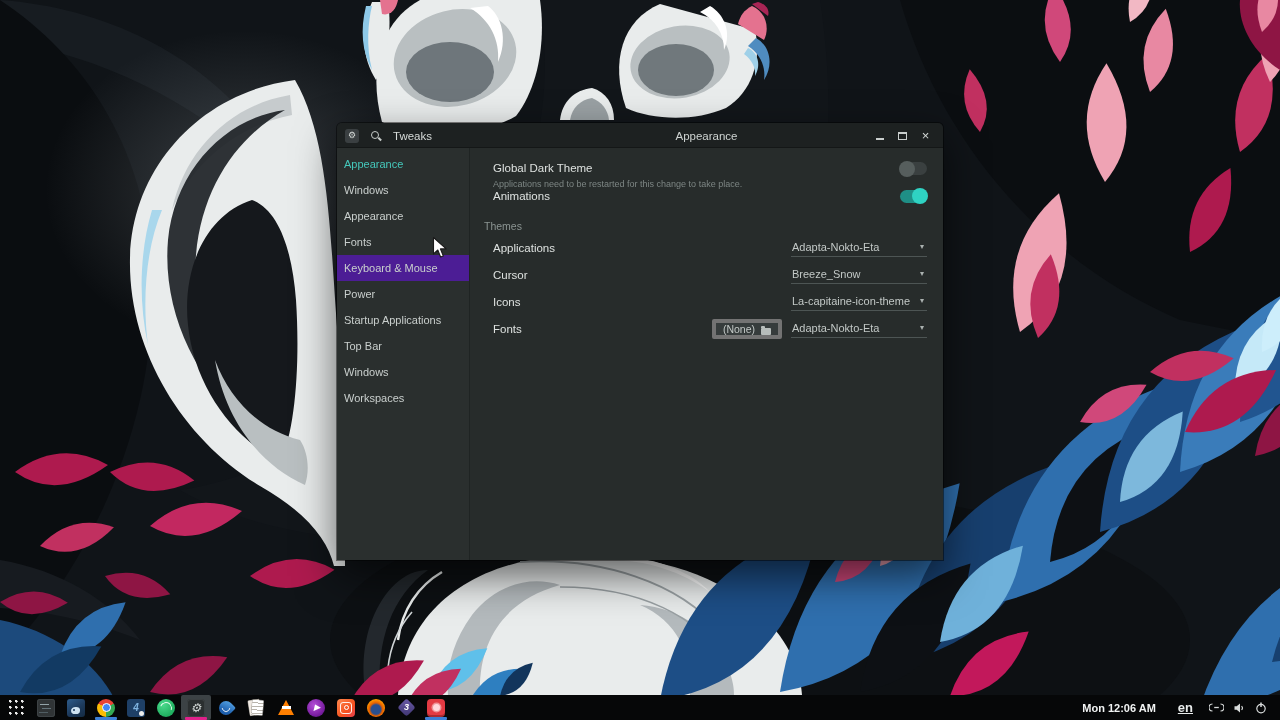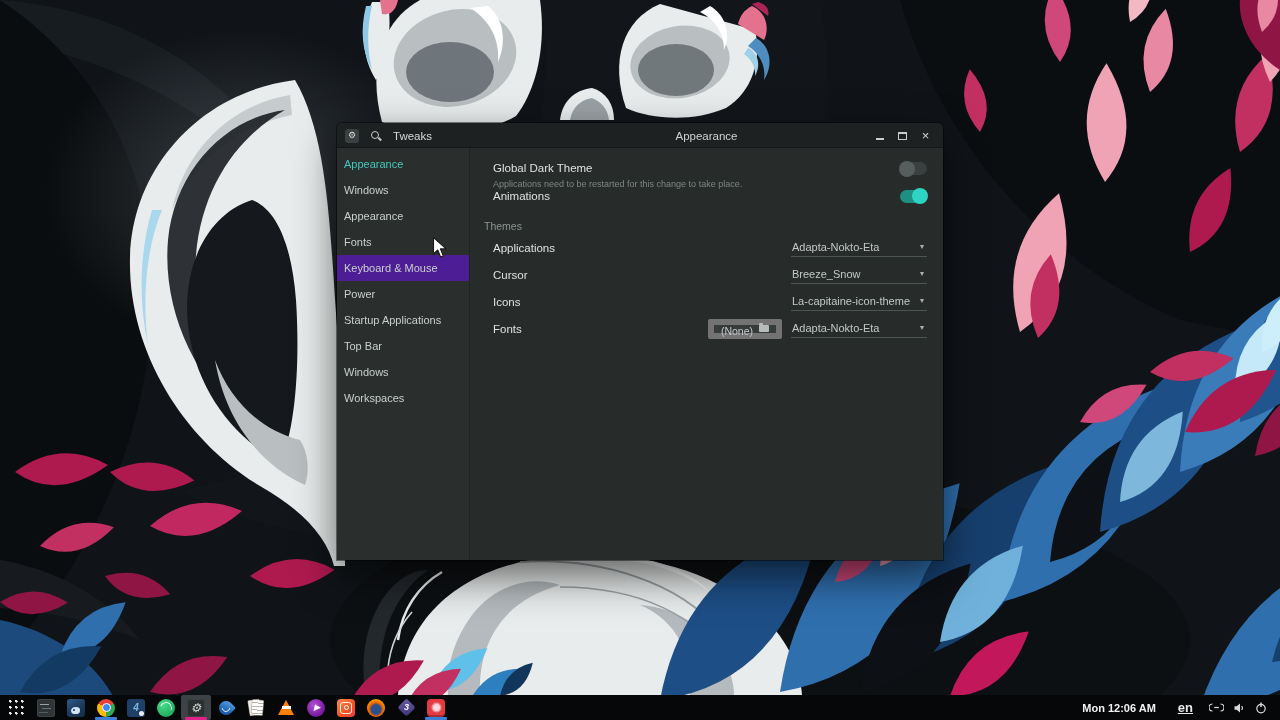--- a/index.html
+++ b/index.html
@@ -42,22 +42,22 @@
   .switch{position:relative;width:27px;height:13px;border-radius:7px;flex:0 0 auto;cursor:pointer;}
   .toggle-row.has-sub .switch{margin-top:1px;}
   .switch.off{background:#3a4040;}
   .switch.off .knob{position:absolute;left:-1px;top:-1.5px;width:16px;height:16px;border-radius:50%;background:#565e5d;}
   .switch.on{background:#1f8f86;}
   .switch.on .knob{position:absolute;right:-1px;top:-1.5px;width:16px;height:16px;border-radius:50%;background:#2fd3c3;}
   .section-title{margin-top:17px;font-size:10.5px;color:#8b9492;}
   .theme-rows{margin-top:2px;}
   .theme-row{height:27px;display:flex;align-items:center;justify-content:space-between;padding-left:9px;}
   .row-right{display:flex;align-items:center;gap:9px;}
-  .file-btn{background:#363c3c;border:6px solid #737373;border-radius:2px;height:20px;padding:0 7px;
-    display:flex;align-items:flex-start;gap:6px;color:#c3c9c7;font-size:10.5px;cursor:pointer;}
+  .file-btn{background:#363c3c;border:4px solid #737373;border-radius:2px;height:20px;padding:0 7px;
+    display:flex;align-items:flex-end;gap:6px;color:#c3c9c7;font-size:10.5px;cursor:pointer;}
   .folder-ico{position:relative;width:10px;height:7px;background:#b7bdbb;border-radius:1px;display:block;}
   .folder-ico::before{content:"";position:absolute;left:0;top:-2px;width:4px;height:2px;background:#b7bdbb;border-radius:1px 1px 0 0;}
   .select{width:136px;display:flex;align-items:center;justify-content:space-between;
     border-bottom:1px solid #4d5554;padding:2px 3px 3px 1px;cursor:pointer;}
   .sel-val{font-size:11px;color:#c2c8c6;white-space:nowrap;}
   .caret{font-size:8px;color:#aab1af;}
 
   
   .cursor{position:absolute;left:432px;top:236px;}
 

